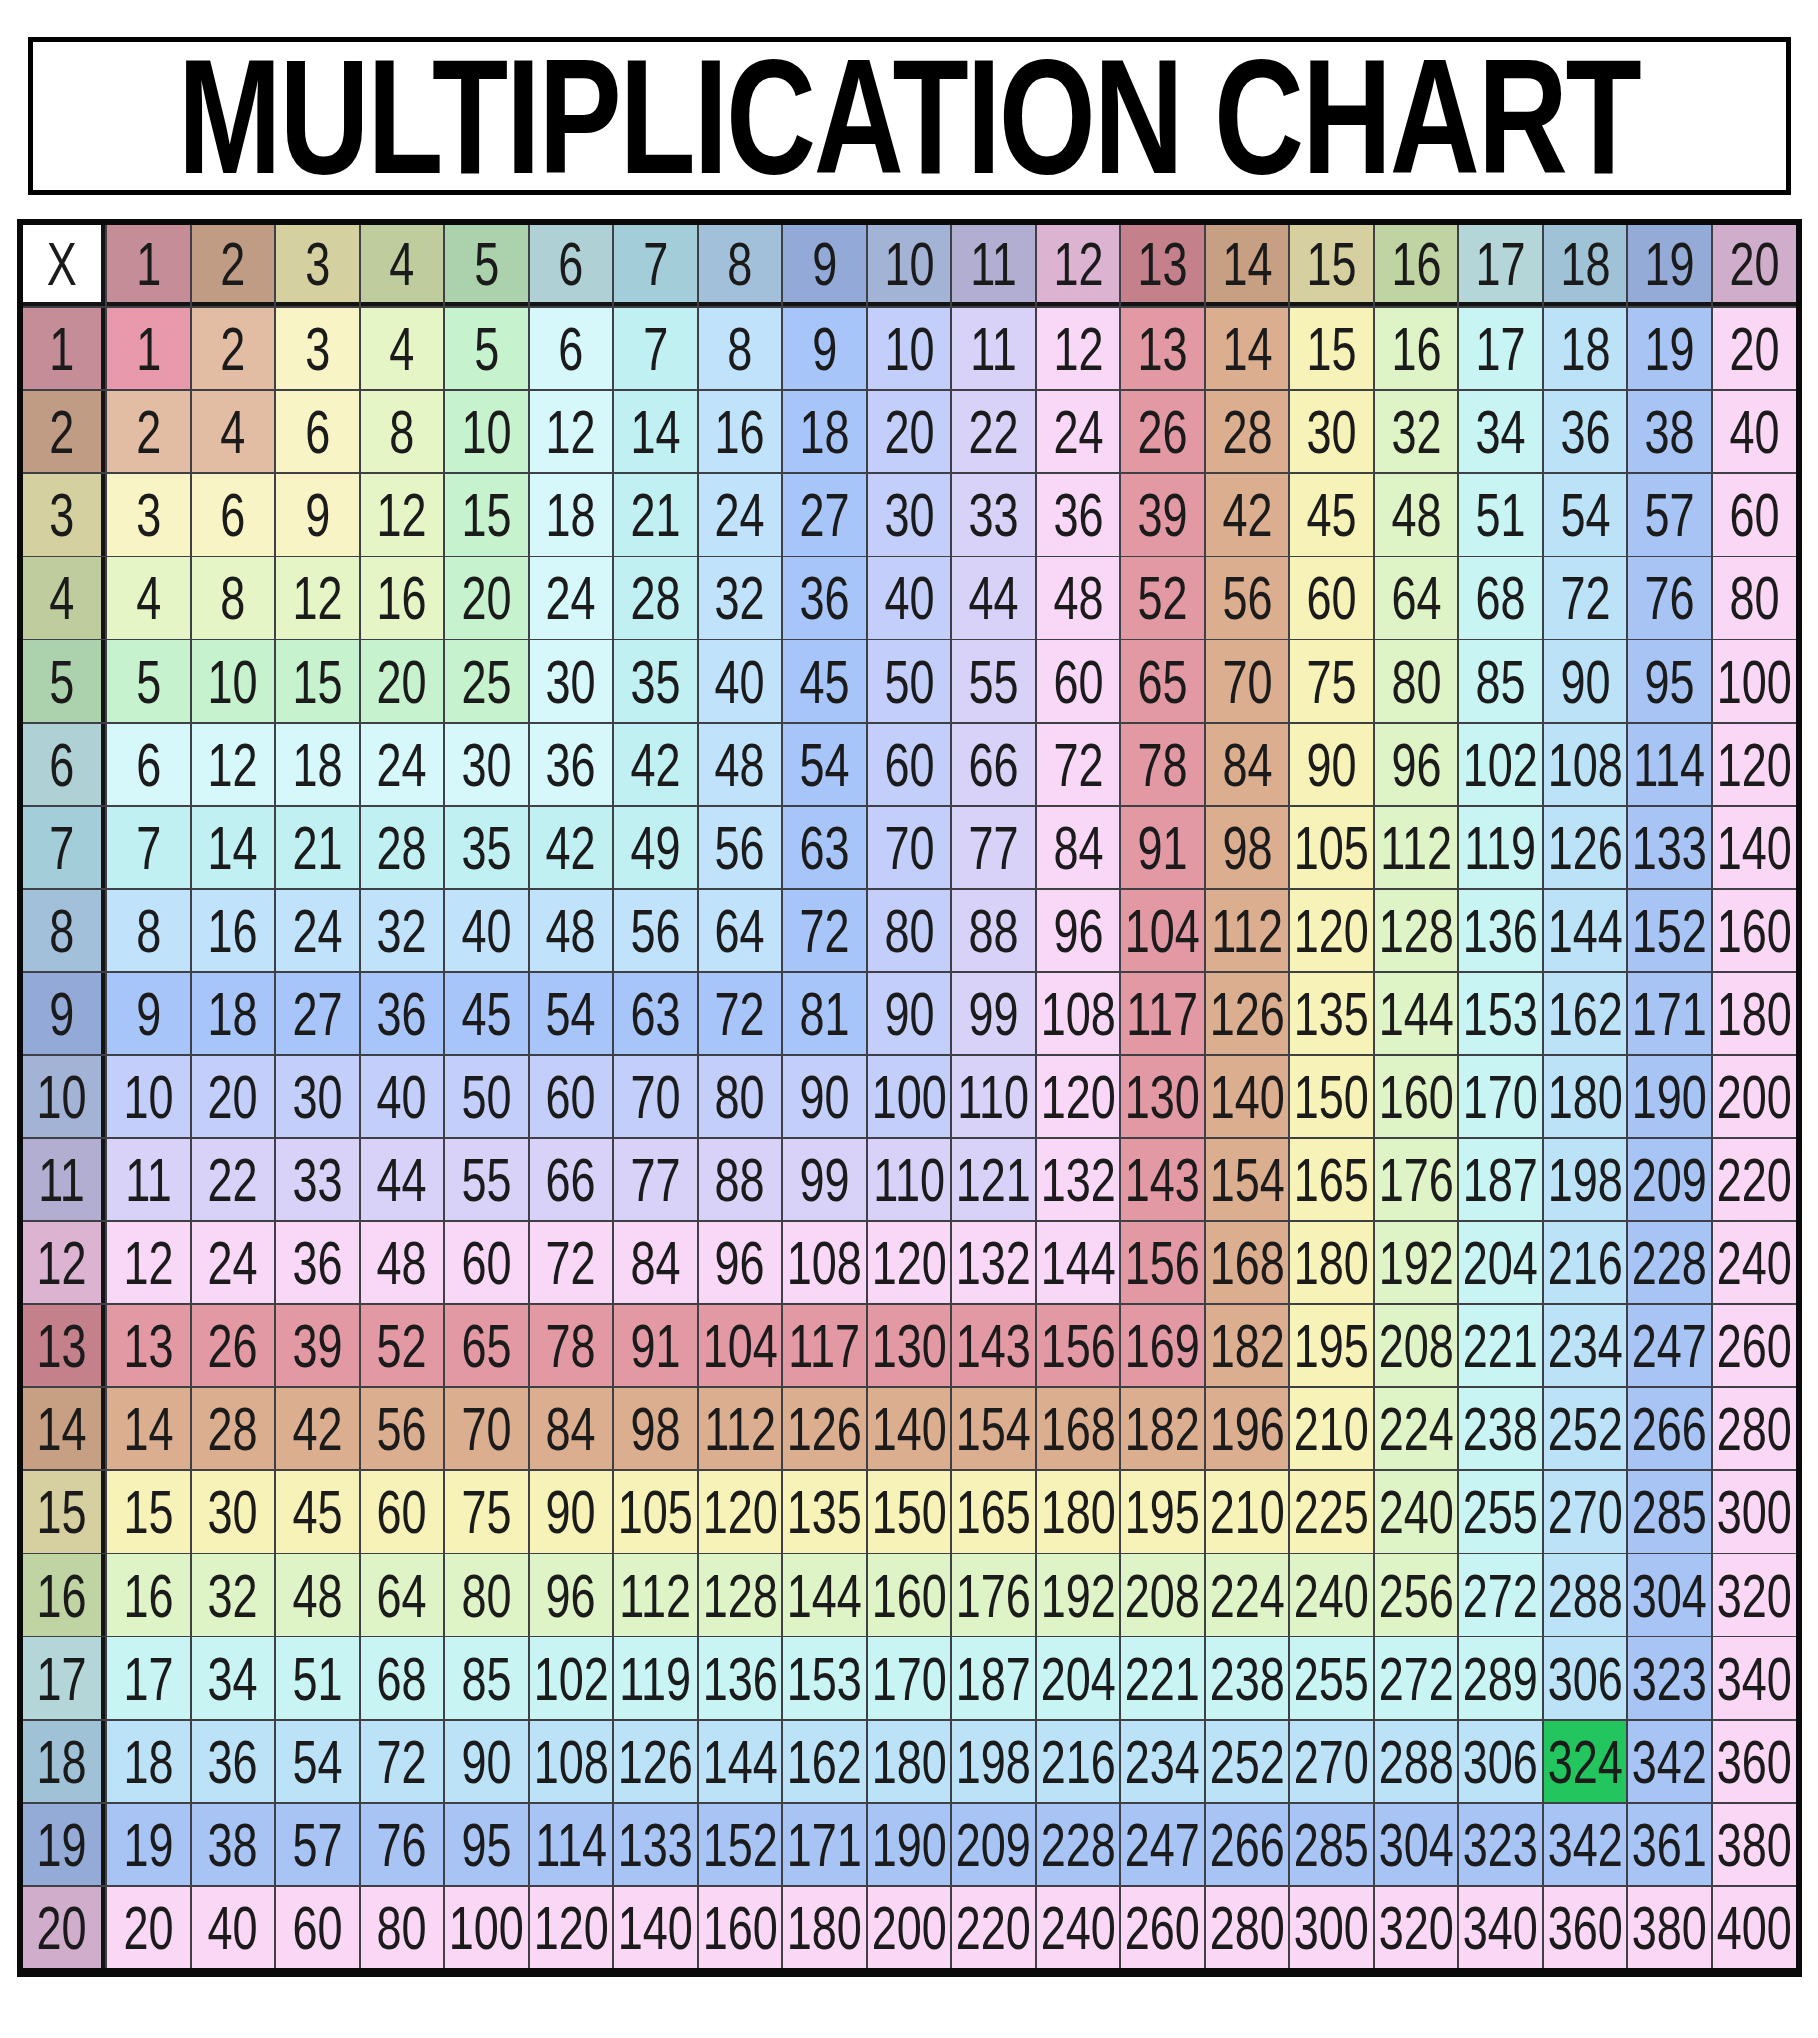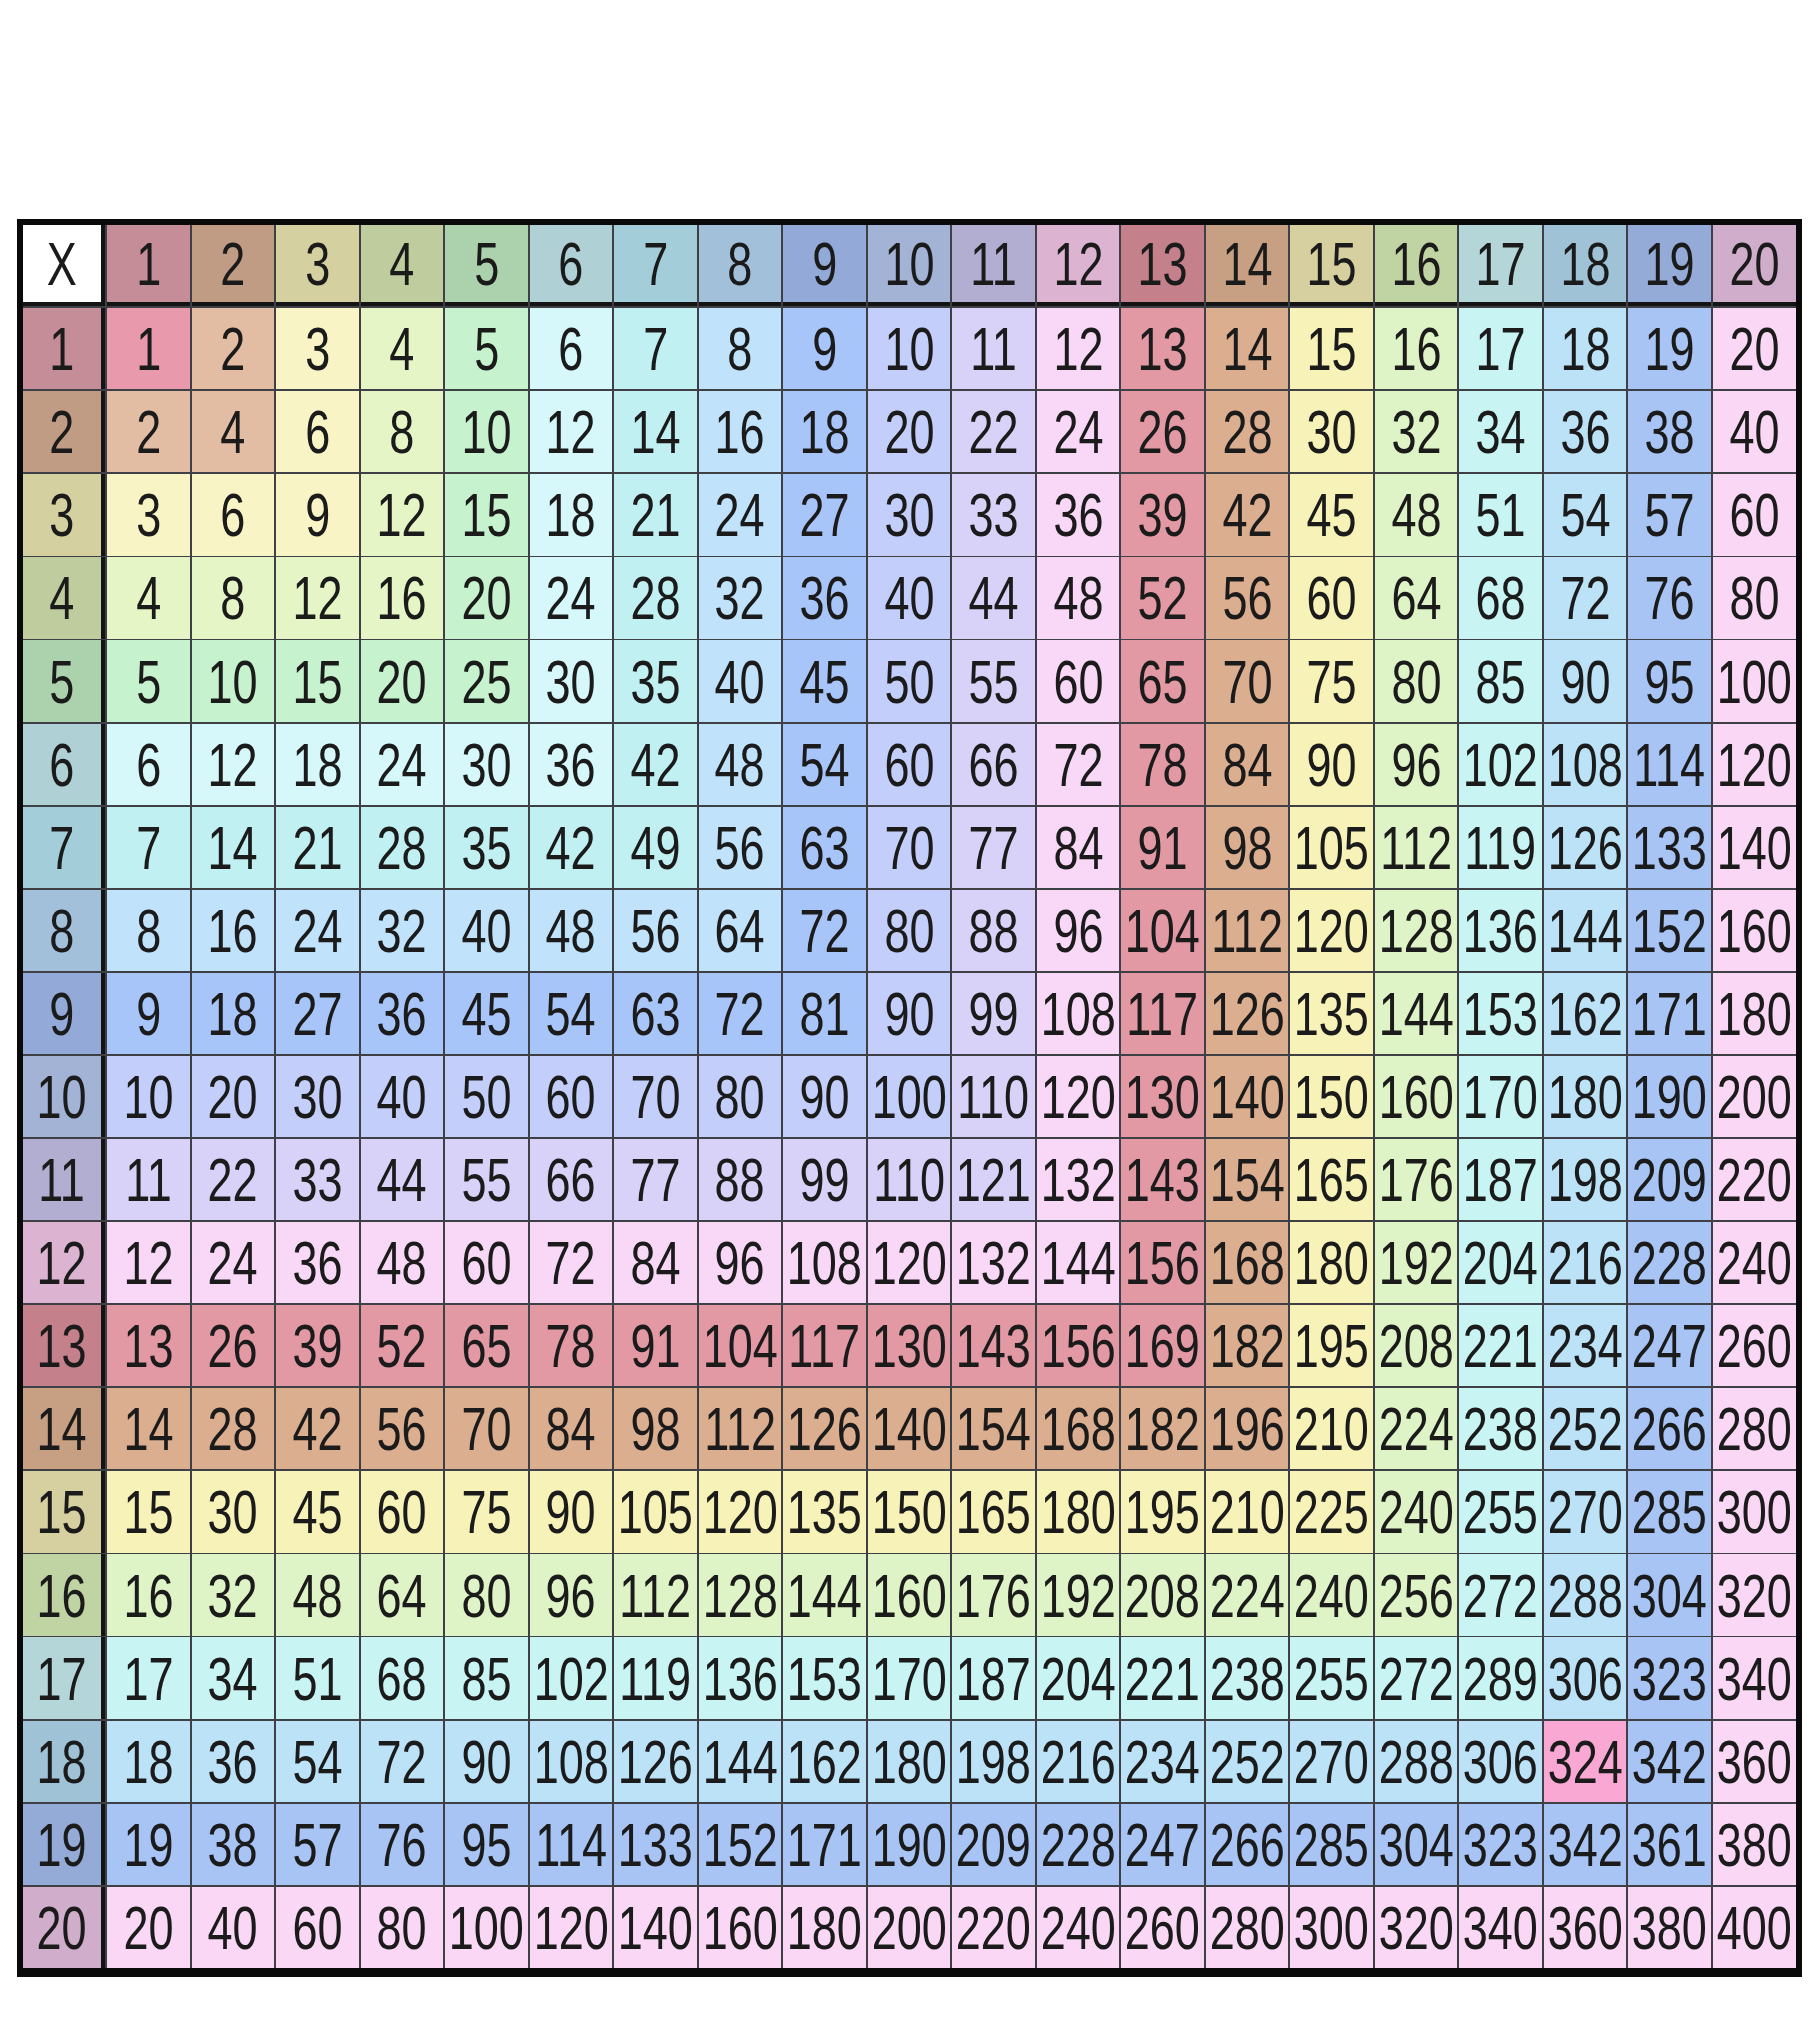--- a/index.html
+++ b/index.html
@@ -58,20 +58,23 @@
     position: absolute; top: 1980px; right: 7.3px;
     font-size: 42px; font-weight: 400; letter-spacing: 0.5px;
     color: #1f1f1f;
   }
 </style>
 </head>
 <body>
 
 <div class="page">
 
+  <div class="title-box">
+    <div class="title-text">MULTIPLICATION CHART</div>
+  </div>
 
   <div class="grid-wrap">
       <div class="cell corner" style="background: rgb(255, 255, 255);">
         <span class="t">X</span>
       </div>
       <div class="cell col-head" style="background: rgb(197, 141, 151);">
         <span class="t">1</span>
       </div>
       <div class="cell col-head" style="background: rgb(193, 156, 133);">
         <span class="t">2</span>
@@ -1248,21 +1251,21 @@
       </div>
       <div class="cell" style="background: rgb(188, 226, 248);">
         <span class="t">270</span>
       </div>
       <div class="cell" style="background: rgb(188, 226, 248);">
         <span class="t">288</span>
       </div>
       <div class="cell" style="background: rgb(188, 226, 248);">
         <span class="t">306</span>
       </div>
-      <div class="cell" style="background: #f9a8d4;">
+      <div class="cell" style="background: #22c55e;">
         <span class="t">324</span>
       </div>
       <div class="cell" style="background: rgb(167, 196, 245);">
         <span class="t">342</span>
       </div>
       <div class="cell" style="background: rgb(250, 215, 244);">
         <span class="t">360</span>
       </div>
       <div class="cell row-head" style="background: rgb(147, 171, 214);">
         <span class="t">19</span>

